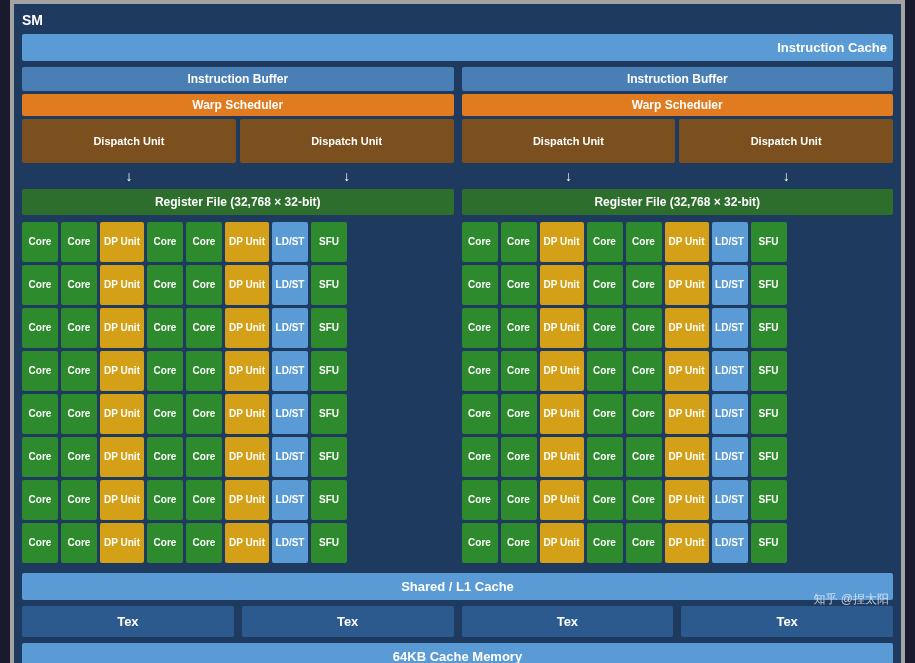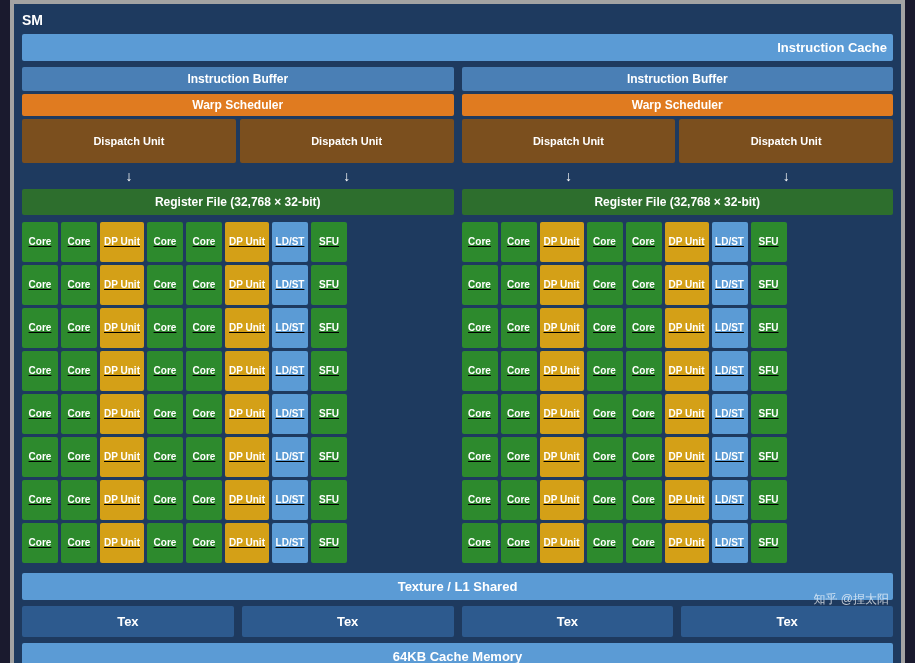--- a/index.html
+++ b/index.html
@@ -103,21 +103,20 @@
     .cores-grid {
       display: flex;
       flex-direction: column;
       gap: 3px;
       margin-bottom: 4px;
     }
     .cores-row {
       display: flex;
       gap: 3px;
       align-items: flex-start;
-      text-decoration: underline;
     }
     .cell {
       border-radius: 2px;
       text-align: center;
       font-size: 10px;
       font-weight: bold;
       color: white;
       display: flex;
       align-items: center;
       justify-content: center;
@@ -414,21 +413,21 @@
             <div class="cell cell-core">Core</div>
             <div class="cell cell-dp">DP
 Unit</div>
             <div class="cell cell-ldst">LD/ST</div>
             <div class="cell cell-sfu">SFU</div>
           </div>
         </div>
     </div>
   </div>
 
-  <div class="texture-cache">Texture / L1 Shared</div>
+  <div class="texture-cache">Shared / L1 Cache</div>
 
   <div class="tex-row">
     <div class="tex-unit">Tex</div>
     <div class="tex-unit">Tex</div>
     <div class="tex-unit">Tex</div>
     <div class="tex-unit">Tex</div>
   </div>
 
   <div class="shared-memory">64KB Cache Memory</div>
 

